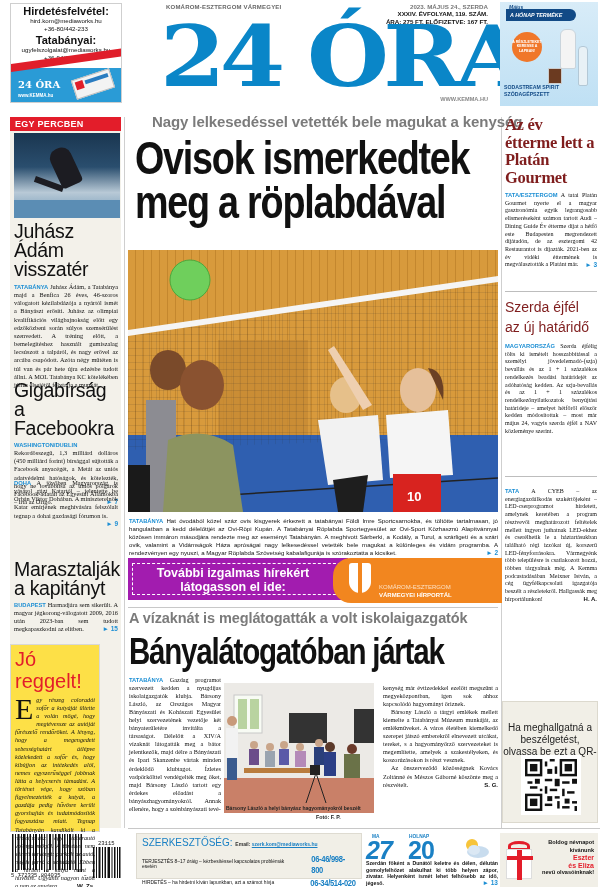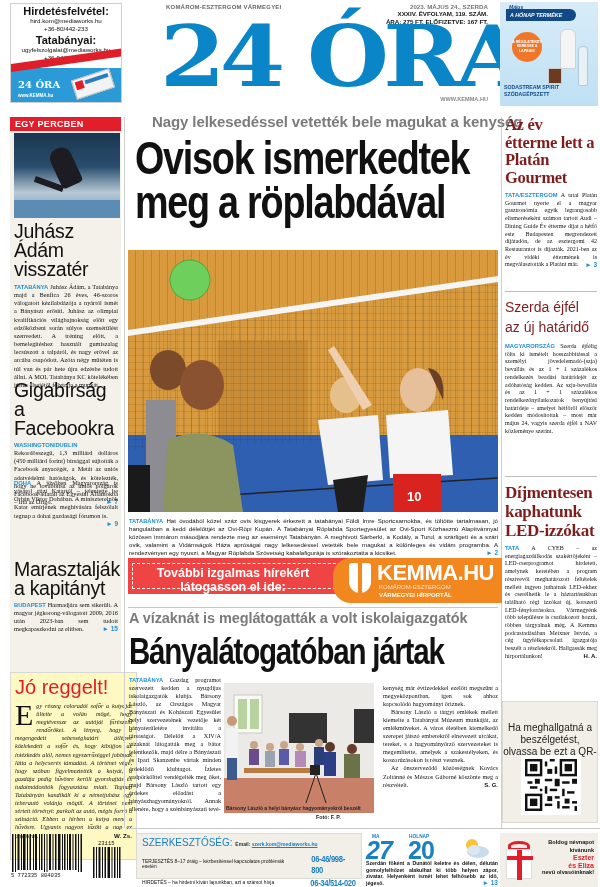--- a/index.html
+++ b/index.html
@@ -41,37 +41,37 @@
   .handball-photo { left: 14px; top: 133px; width: 106px; height: 85px; background: linear-gradient(180deg, #1a3650 0%, #2a4e6e 40%, #b8c9d6 70%, #6a94b4 100%); overflow: hidden; }
   .handball-photo .player { position: absolute; left: 40px; top: 14px; width: 22px; height: 40px; background: #1c1c22; border-radius: 10px 10px 4px 4px; transform: rotate(-25deg); }
   .handball-photo .leg { position: absolute; left: 20px; top: 48px; width: 30px; height: 6px; background: #1c1c22; transform: rotate(20deg); }
   .handball-photo .court { position: absolute; left: 0; bottom: 0; width: 100%; height: 18px; background: #5b8db4; }
 
   .lh { font-family: "Liberation Sans", sans-serif; font-size: 19.5px; line-height: 19px; color: #111; letter-spacing: -0.3px; }
   .lbody { font-family: "Liberation Serif", serif; font-size: 6.3px; line-height: 8.15px; color: #111; text-align: justify; }
   .loc { color: #1d8fd4; font-family: "Liberation Sans", sans-serif; font-weight: bold; font-size: 5.8px; }
   .arrow { color: #1d8fd4; font-family: "Liberation Sans", sans-serif; font-weight: bold; font-size: 6.5px; float: right; }
 
-  .jo-box { left: 10px; top: 672px; width: 127px; height: 188px; background: #fef9c3; border: 1px solid #d8d8d8; padding: 3px 4px; }
+  .jo-box { left: 10px; top: 644px; width: 90px; height: 188px; background: #fde047; border: 1px solid #d8d8d8; padding: 3px 4px; }
   .jo-title { color: #e31d2a; font-size: 20px; line-height: 22px; }
   .jo-body { font-family: "Liberation Serif", serif; font-style: italic; font-size: 6.2px; line-height: 8.1px; text-align: justify; color: #111; margin-top: 4px; }
   .jo-body .dropcap { float: left; font-size: 30px; line-height: 24px; margin: 1px 3px 0 0; font-style: normal; }
   .jo-sig { font-weight: bold; float: right; font-style: normal; font-family: "Liberation Sans", sans-serif; }
 
   .barcode { left: 10px; top: 834px; width: 80px; height: 44px; }
   .barcode2 { left: 92px; top: 840px; width: 30px; height: 38px; }
 
   
   .kicker { font-family: "Liberation Sans", sans-serif; font-weight: bold; color: #7b7b7b; font-size: 15px; letter-spacing: -0.1px; }
   .headline { font-family: "Liberation Sans", sans-serif; font-weight: bold; color: #111; letter-spacing: -1.5px; transform-origin: left top; }
   .volley-photo { left: 128px; top: 250px; width: 370px; height: 262px; overflow: hidden; background: #d79a3a; }
   .center-body { font-family: "Liberation Sans", sans-serif; font-size: 6.1px; line-height: 8.1px; color: #111; text-align: justify; }
 
   .kemma-banner { left: 128px; top: 558px; width: 374px; height: 45px; overflow: hidden; }
-  .kemma-left { position: absolute; left: 0; top: 0; width: 220px; height: 36px; background: #ef4444; }
+  .kemma-left { position: absolute; left: 0; top: 0; width: 220px; height: 42px; background: #a21caf; }
   .kemma-left .dash { position: absolute; left: 4px; top: 5px; right: -8px; bottom: 5px; border: 1px dashed #fff; }
   .kemma-left .txt { position: absolute; left: 0; top: 8px; width: 210px; text-align: center; color: #fff; font-size: 12.5px; line-height: 14px; font-weight: bold; }
   .kemma-right { position: absolute; left: 205px; top: 0; width: 175px; height: 45px; background: #f2861f; border-radius: 18px 0 0 18px; }
   .kemma-right .shield { position: absolute; left: 16px; top: 5px; width: 22px; height: 30px; background: #fff; border-radius: 3px 3px 11px 11px; }
   .kemma-right .shield::after { content: ""; position: absolute; left: 9px; top: 0; width: 4px; height: 30px; background: #f2861f; }
   .kemma-right .name { position: absolute; left: 44px; top: 2px; color: #fff; font-size: 22px; font-weight: bold; letter-spacing: -0.5px; }
   .kemma-right .sub1 { position: absolute; left: 46px; top: 26px; color: #fde1c4; font-size: 6px; }
   .kemma-right .sub2 { position: absolute; left: 46px; top: 34px; color: #fff; font-size: 6px; font-weight: bold; }
 
   .mine-photo { left: 224px; top: 683px; width: 150px; height: 130px; background: #e8e6e2; overflow: hidden; }
@@ -296,21 +296,20 @@
 <div class="abs kemma-banner">
   <div class="kemma-left">
     <div class="dash"></div>
     <div class="txt">
       <div>További izgalmas hírekért</div>
       <div>látogasson el ide:</div>
     </div>
   </div>
   <div class="kemma-right">
     <div class="shield"></div>
-    <div class="name">KEMMA.HU</div>
     <div class="sub1">KOMÁROM-ESZTERGOM</div>
     <div class="sub2">VÁRMEGYEI HÍRPORTÁL</div>
   </div>
 </div>
 
 <div class="abs" style="left:128px; top:607px; width:370px; border-top:1px solid #c8c8c8;"></div>
 <div class="abs kicker" style="left:129px; top:610px; font-size:14.5px;">A vízaknát is meglátogatták a volt iskolaigazgatók</div>
 <div class="abs headline" style="left:129px; top:631px; font-size:36px; line-height:42px; transform:scaleX(0.82);">Bányalátogatóban jártak</div>
 
 <div class="abs col3" style="left:129px; top:676px; width:92px;">
@@ -411,21 +410,20 @@
 <div class="abs" style="left:505px; top:298px; width:92px;">
   <div class="rh-light">Szerda éjfél az új határidő</div>
   <div class="rbody" style="margin-top:6px">
     <span class="loc">MAGYARORSZÁG</span>
     <span>Szerda éjfélig tölts ki ismételt hosszabbítással a személyi jövedelemadó-(szja) bevallás és az 1 + 1 százalékos rendelkezés beadási határidejét az adóhatóság kedden. Az szja-bevallás és az 1 + 1 százalékos rendelkezőnyilatkozatok benyújtási határideje – amelyet hétfőről először kedden módosítottak – most már május 24, vagyis szerda éjfél a NAV közleménye szerint.</span>
   </div>
 </div>
 <div class="abs rsep" style="left:505px; top:476px; width:92px;"></div>
 
 <div class="abs" style="left:505px; top:483px; width:92px;">
-  <div class="rh" style="font-size:17px; line-height:19px;">Díjmentesen kaphatunk LED-izzókat</div>
   <div class="rbody" style="margin-top:5px">
     <span class="loc">TATA</span>
     <span>A CYEB – az energiagazdálkodás szakértőjeként – LED-cserprogramot hirdetett, amelynek keretében a program résztvevői meghatározott feltételek mellett ingyen juthatnak LED-ekhez és cserélhetik le a háztartásukban található régi izzókat új, korszerű LED-fényforrásokra. Vármegyénk több településre is csatlakozott hozzá, többen tárgyalnak még. A Kemma podcastadásában Meixner István, a cég ügyfélkapcsolati igazgatója beszélt a részletekről. Hallgassák meg hírportálunkon!</span>
     <span class="jo-sig" style="font-size:6px">H. A.</span>
   </div>
 </div>
 
 <div class="abs qr-box">
   <div class="q">Ha meghallgatná a beszélgetést, olvassa be ezt a QR-kódot:</div>
   <svg class="qr-code" viewBox="0 0 21 21">

